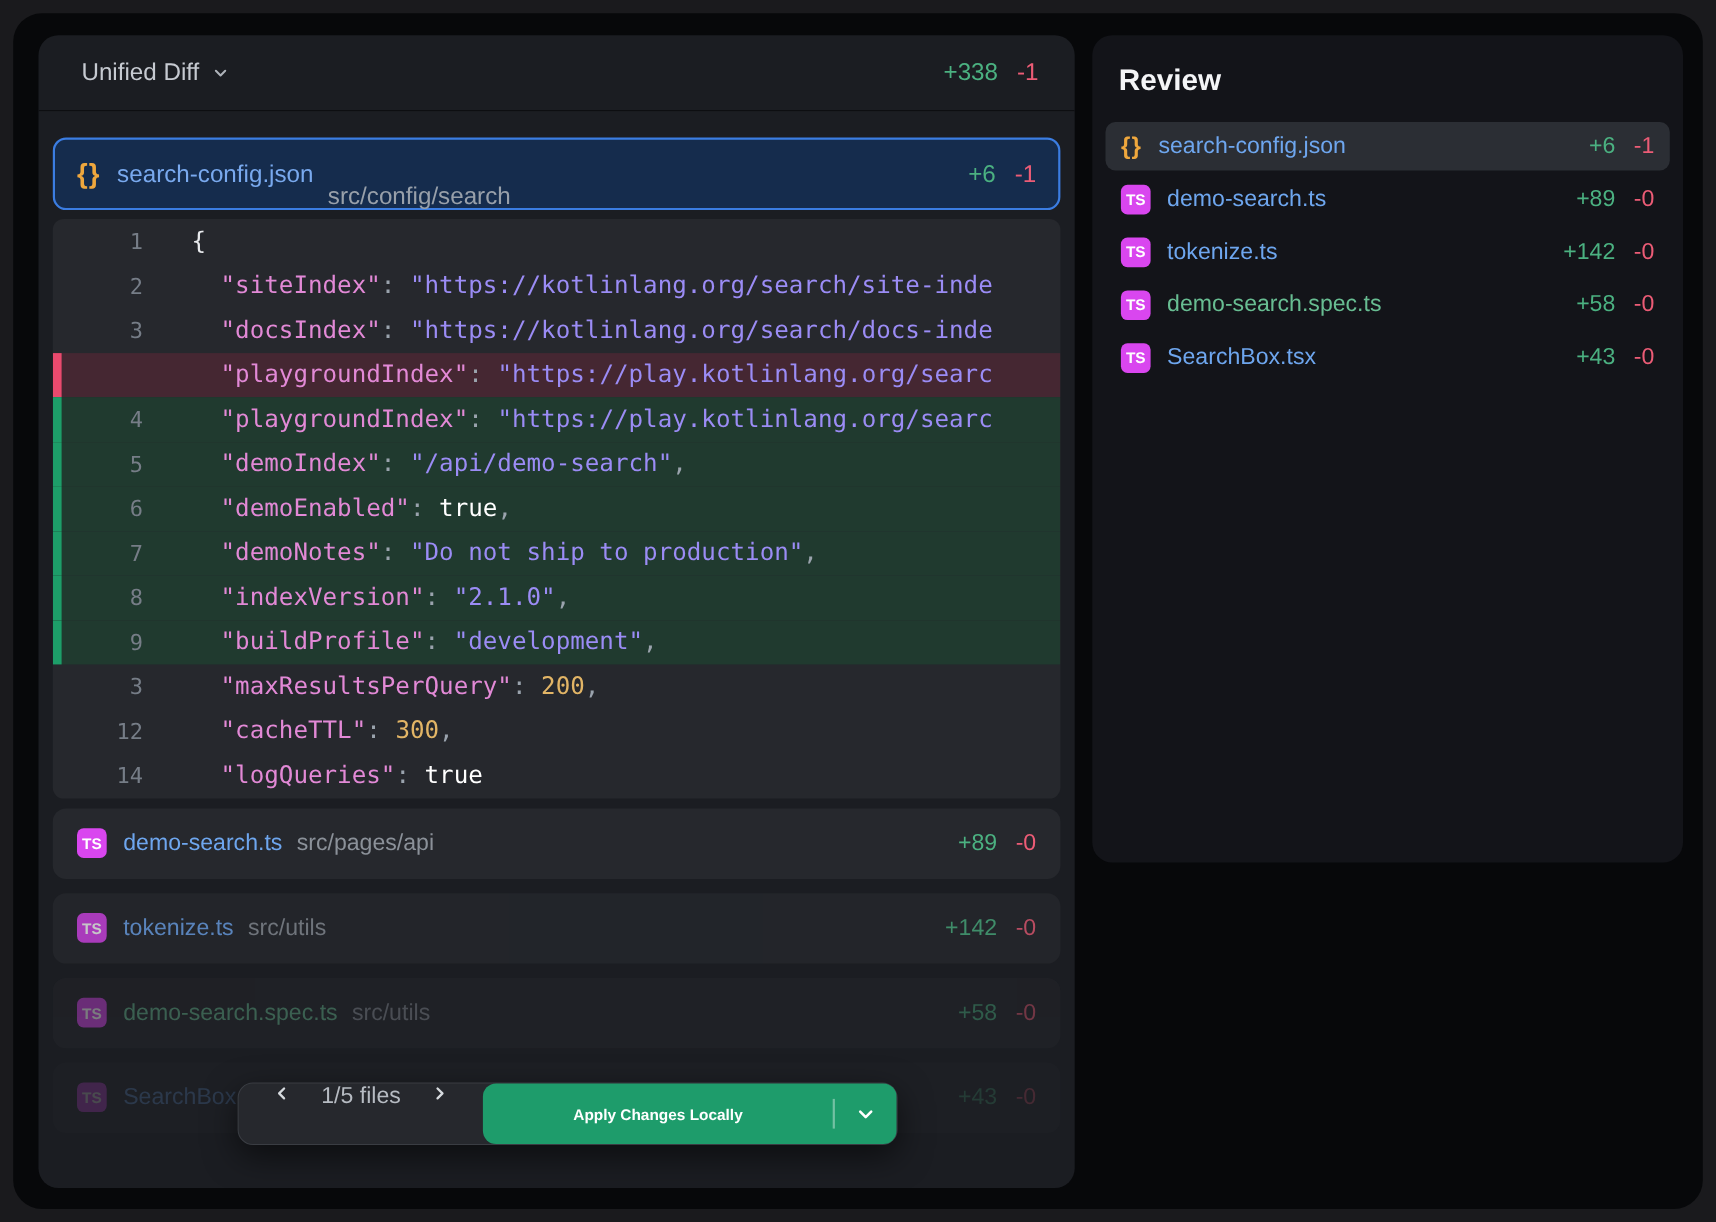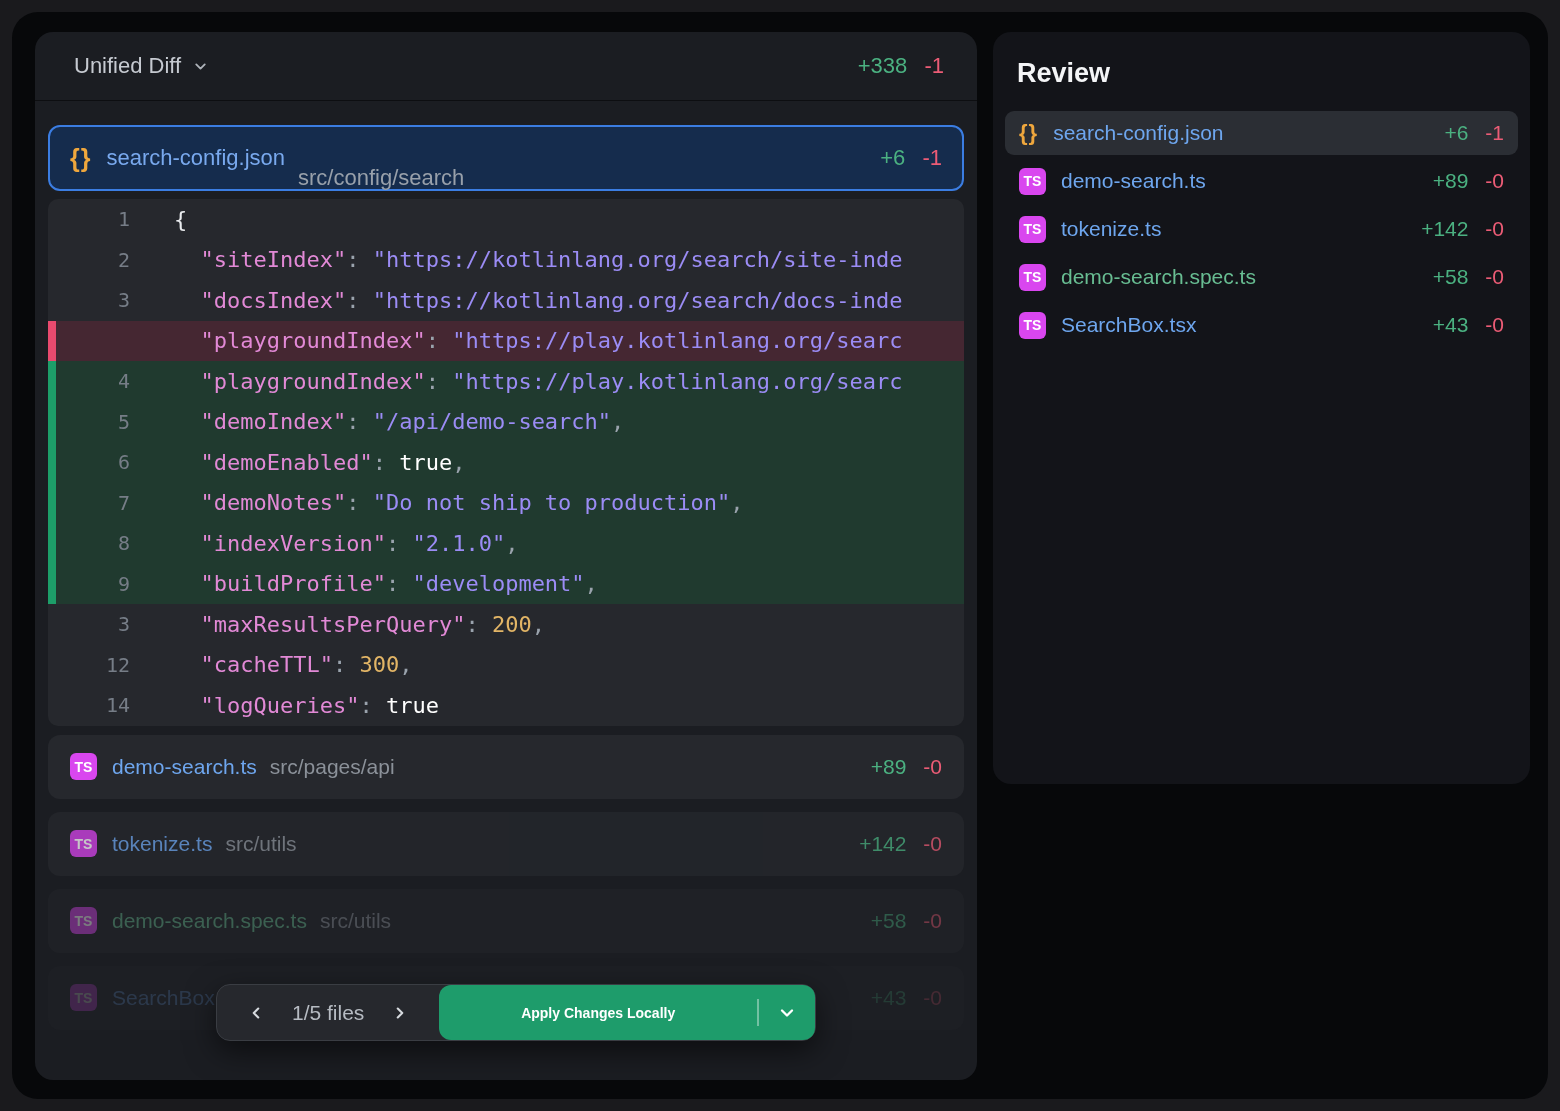--- a/index.html
+++ b/index.html
@@ -71,21 +71,21 @@
   .name-green{color:#68bd92;}
   .fc-stats{font-size:21px;font-weight:500;white-space:nowrap;}
 
   
   .action-bar{
     position:absolute;left:181px;top:952px;width:600px;height:57px;
     background:#26282d;border:1px solid #3a3d43;border-radius:14px;
     display:flex;align-items:stretch;box-shadow:0 10px 30px rgba(0,0,0,.55);
     box-sizing:border-box;z-index:5;
   }
-  .bar-nav{display:flex;align-items:center;gap:27px;padding:0 30px;}
+  .bar-nav{display:flex;align-items:flex-start;gap:27px;padding:0 30px;}
   .nav-btn{background:none;border:none;padding:0;color:#d6dade;cursor:pointer;display:flex;align-items:center;}
   .nav-label{color:#b6bbc2;font-size:21px;white-space:nowrap;}
   .apply-btn{
     flex:1;background:#1e9c6b;border:none;border-radius:12px;color:#fff;
     display:flex;align-items:center;cursor:pointer;font-family:inherit;padding:0;
   }
   .apply-label{flex:1;text-align:center;font-size:14px;font-weight:600;color:#fff;}
   .apply-divider{width:2px;height:27px;background:rgba(255,255,255,.38);flex:none;}
   .apply-caret{width:56px;display:flex;align-items:center;justify-content:center;flex:none;}
 

